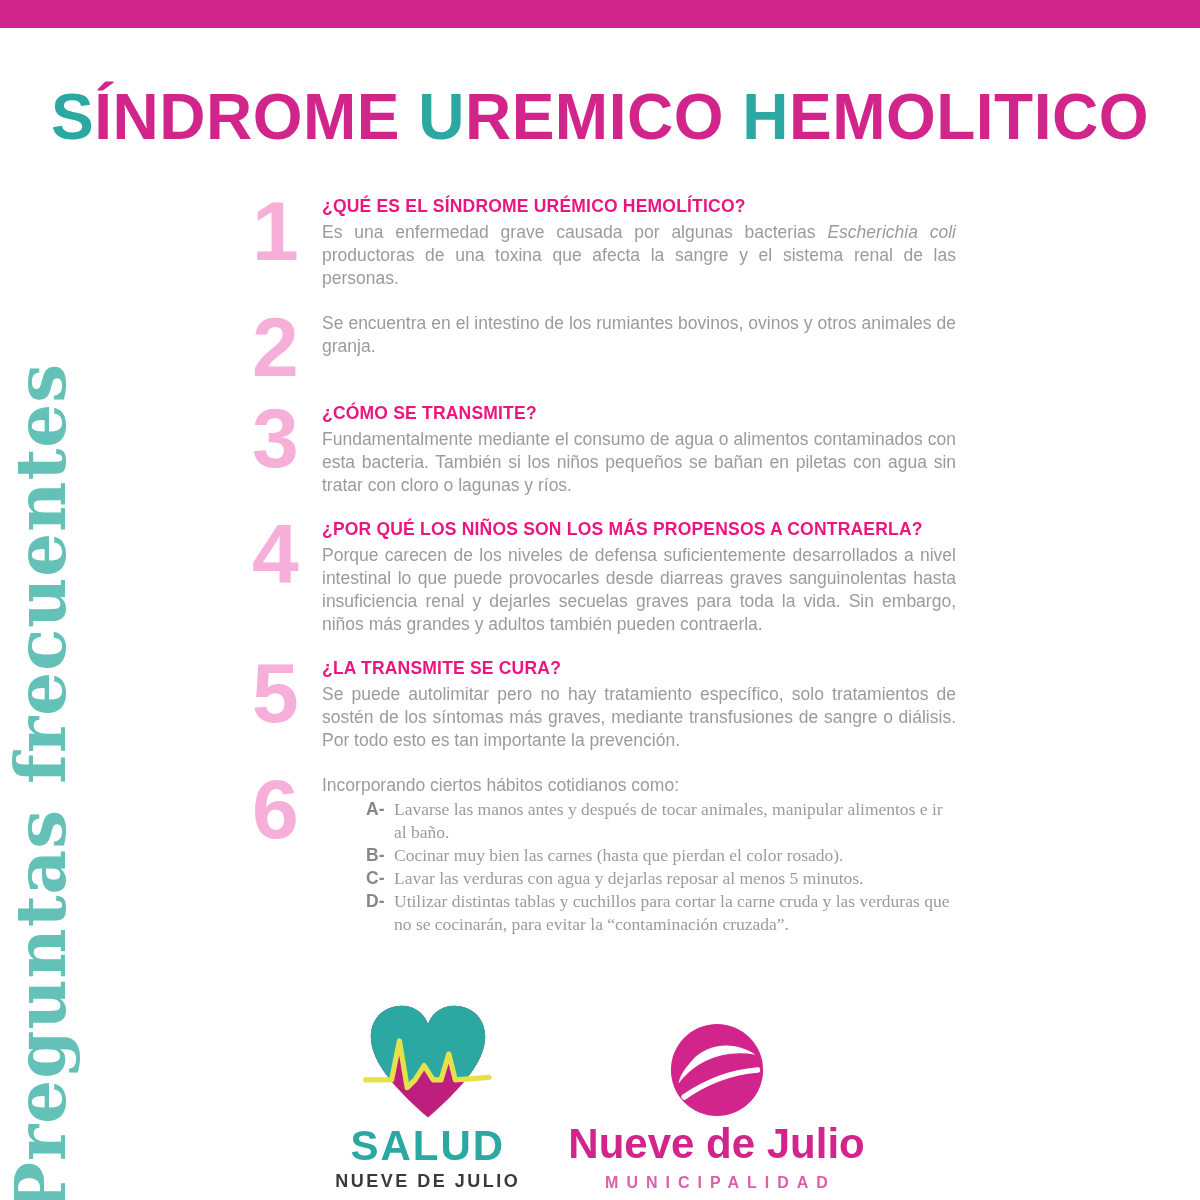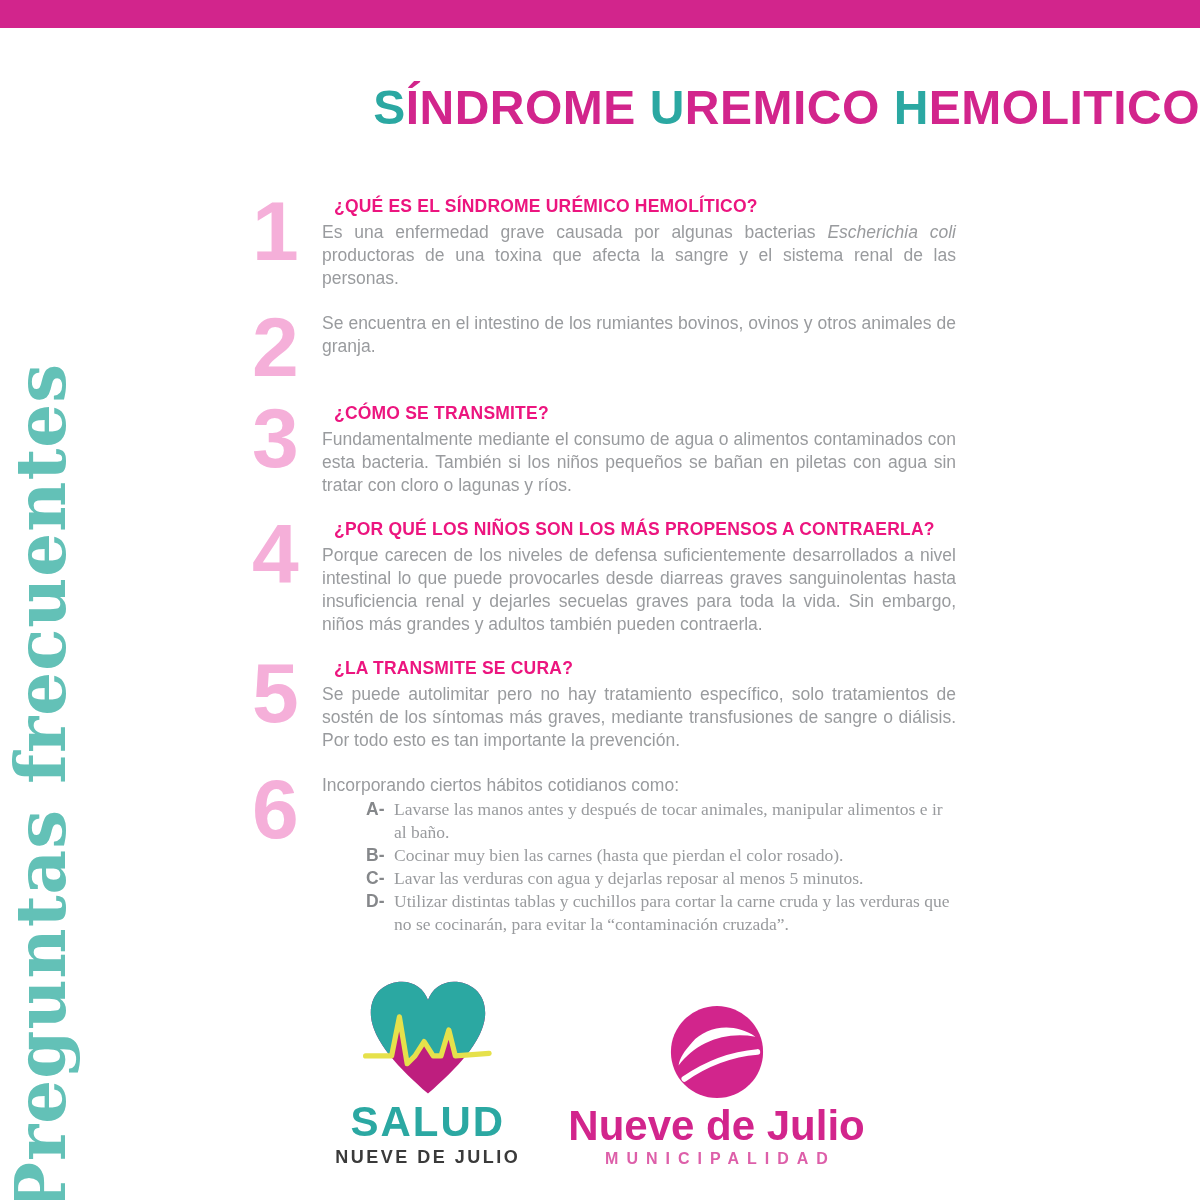--- a/index.html
+++ b/index.html
@@ -6,21 +6,21 @@
   body{
     width:1200px;height:1200px;background:#ffffff;position:relative;
     overflow:hidden;font-family:"Liberation Sans",sans-serif;
   }
   .topbar{
     position:absolute;top:0;left:0;width:1200px;height:28px;
     background:var(--magenta);
   }
   .title{
     position:absolute;top:80px;left:0;width:1200px;margin:0;
-    text-align:right;font-size:48px;font-weight:700;letter-spacing:0.5px;
+    text-align:center;font-size:64px;font-weight:700;letter-spacing:0.5px;
     color:var(--magenta);white-space:pre-wrap;
   }
   .title .accent{color:var(--teal);}
   .vertical{
     position:absolute;left:6px;bottom:-14px;
     writing-mode:vertical-rl;transform:rotate(180deg);
     font-family:"DejaVu Serif",serif;font-weight:700;
     font-size:69px;color:var(--softteal);letter-spacing:1px;
     line-height:1;
   }
@@ -28,51 +28,51 @@
     position:absolute;left:250px;top:196px;width:706px;
     display:flex;flex-direction:column;gap:22px;
   }
   .faq-item{display:grid;grid-template-columns:72px 1fr;}
   .faq-number{
     font-size:84px;line-height:0.80;font-weight:700;
     color:var(--numpink);padding-left:2px;margin-top:2px;
   }
   .faq-question{
     font-size:17.5px;font-weight:700;color:var(--hotpink);
-    letter-spacing:0.2px;margin:0 0 4px 12px;
+    letter-spacing:0.2px;margin:0 0 4px 0;
   }
   .faq-answer{
     margin:0;font-size:17.5px;line-height:23px;color:var(--gray);
     text-align:justify;
   }
   .faq-answer i{font-style:italic;}
   .faq-sublist{margin-left:44px;margin-top:1px;}
   .sub-row{display:flex;font-size:17.5px;line-height:23px;color:var(--gray);}
   .sub-letter{flex:0 0 28px;font-weight:700;color:var(--graydark);}
   .sub-text{flex:1;font-family:Liberation Serif, serif;}
   .footer{
-    position:absolute;left:0;bottom:32px;width:1200px;
+    position:absolute;left:0;bottom:8px;width:1200px;
     display:flex;justify-content:center;align-items:flex-end;gap:48px;
   }
   .logo-block{display:flex;flex-direction:column;align-items:center;}
   .salud-title{
     font-size:42px;font-weight:700;color:var(--teal);
     letter-spacing:2px;margin-top:-2px;line-height:1.05;
   }
   .salud-sub{
     font-size:18px;font-weight:700;color:var(--dark);
     letter-spacing:2.5px;margin-top:3px;
   }
   .muni-title{
     font-size:42px;font-weight:700;color:var(--magenta);
     line-height:1.05;margin-top:4px;
   }
   .muni-sub{
     font-size:16px;font-weight:700;color:var(--munipink);
-    letter-spacing:8px;margin-top:2px;text-indent:8px;
+    letter-spacing:8px;margin-top:8px;text-indent:8px;
   }
   svg{display:block;}
 </style>
 </head>
 <body>
 
 <div class="poster">
 
   <div class="topbar"></div>
 

